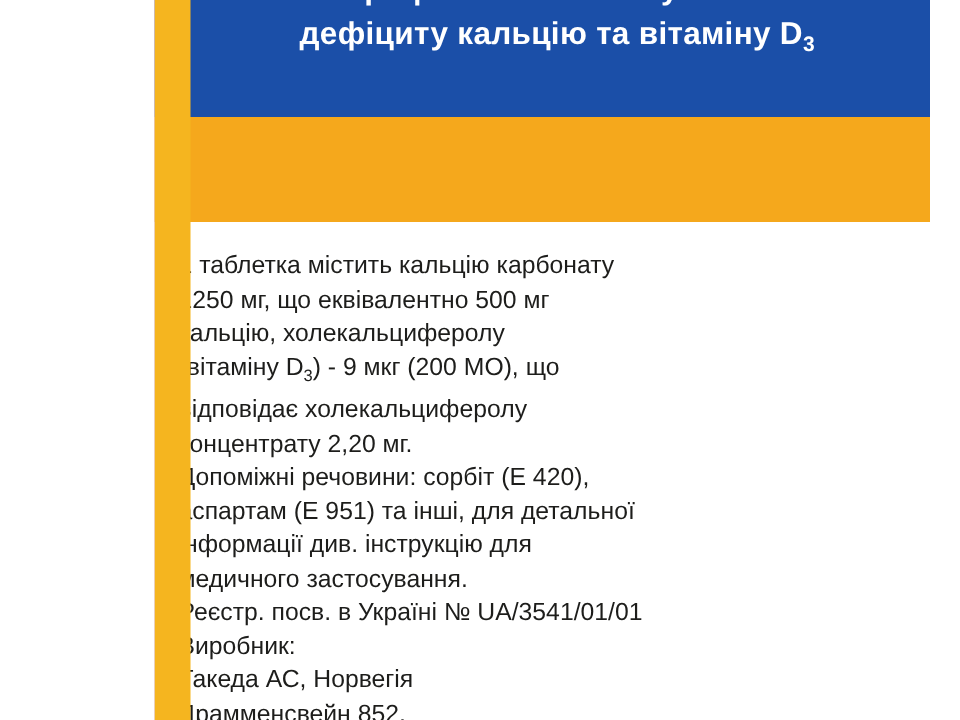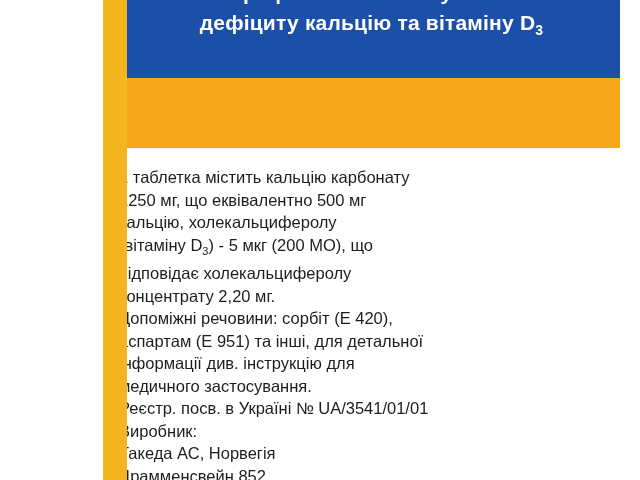--- a/index.html
+++ b/index.html
@@ -128,21 +128,21 @@
     </div>
   </div>
 
   <div class="amber-band"></div>
 
   <div class="info-panel">
     <div class="info-text">
       <p>1 таблетка містить кальцію карбонату</p>
       <p>1250 мг, що еквівалентно 500 мг</p>
       <p>кальцію, холекальциферолу</p>
-      <p><span>(вітаміну D</span><span class="sub">3</span><span>) - 5 мкг (200 МО), що</span></p>
+      <p><span>(вітаміну D</span><span class="sub">3</span><span>) - 9 мкг (200 МО), що</span></p>
       <p>відповідає холекальциферолу</p>
       <p>концентрату 2,20 мг.</p>
       <p>Допоміжні речовини: сорбіт (Е 420),</p>
       <p>аспартам (Е 951) та інші, для детальної</p>
       <p>інформації див. інструкцію для</p>
       <p>медичного застосування.</p>
       <p>Реєстр. посв. в Україні № UA/3541/01/01</p>
       <p>Виробник:</p>
       <p>Такеда АС, Норвегія</p>
       <p>Драмменсвейн 852,</p>

